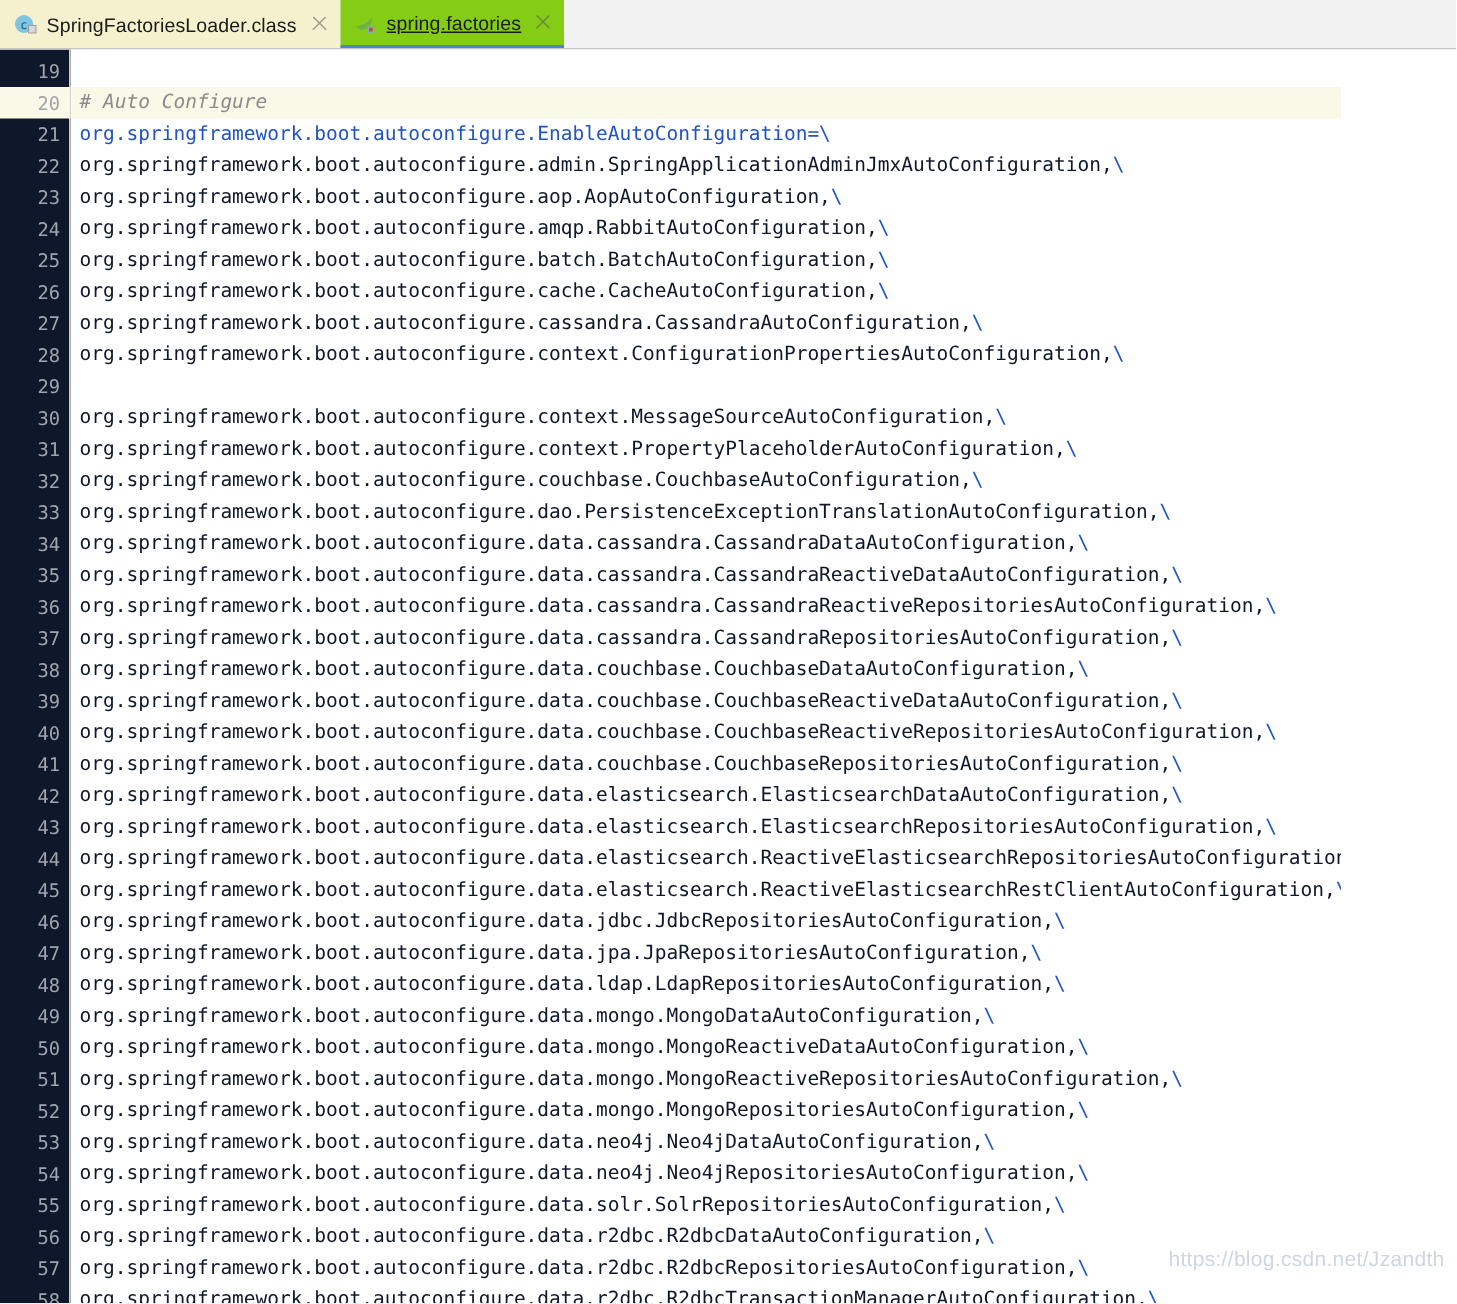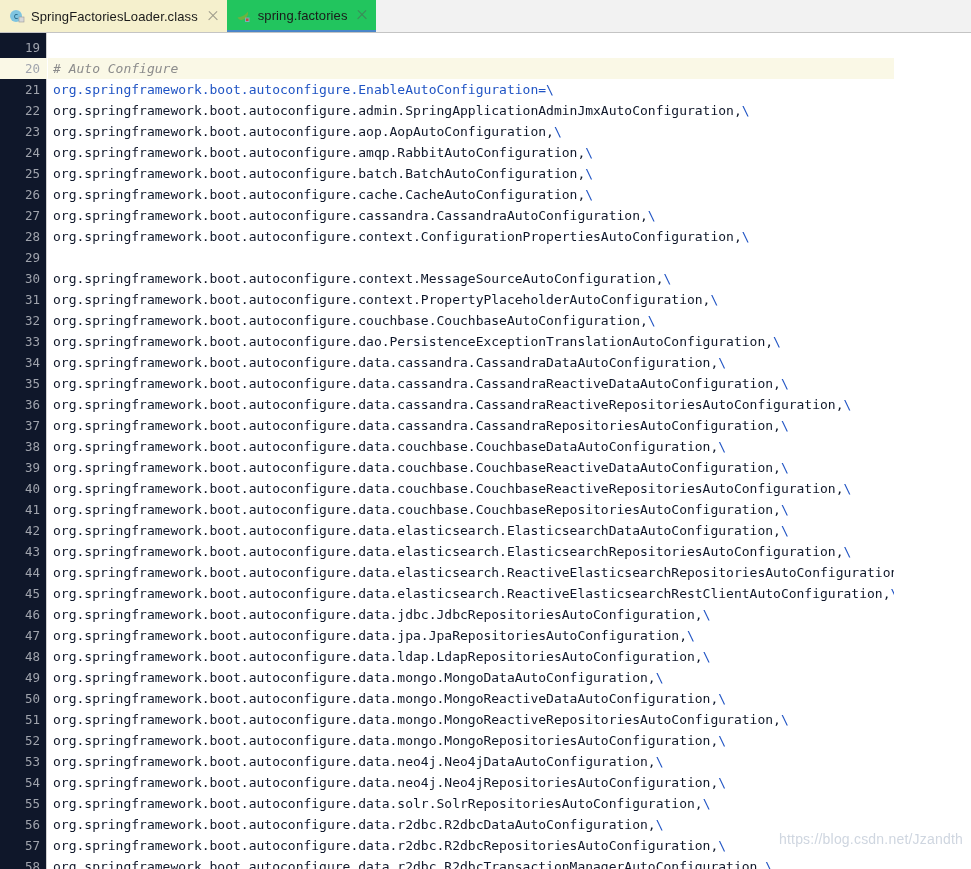--- a/index.html
+++ b/index.html
@@ -25,21 +25,21 @@
     height: 32px;
     display: flex; align-items: center;
     padding: 0 8px 0 9px;
     box-sizing: border-box;
     font-size: 13px;
     color: #1a1a1a;
     white-space: nowrap;
     cursor: default;
   }
   .tab.inactive { background: #f5f0cd; }
-  .tab.active   { background: #22c55e; border-bottom: 2px solid #4a86c8; }
+  .tab.active   { background: #84cc16; border-bottom: 2px solid #4a86c8; text-decoration: underline; }
 
   .tab-icon { width: 16px; height: 16px; margin-right: 6px; flex: 0 0 auto; position: relative; }
   .tab-label { font-size: 13px; letter-spacing: 0.1px; }
   .tab-close {
     margin-left: 9px; width: 12px; height: 12px;
     flex: 0 0 auto; position: relative; opacity: .55;
   }
   .tab-close::before, .tab-close::after {
     content: ""; position: absolute; left: 0; top: 5px;
     width: 12px; height: 1.4px; background: #555;

